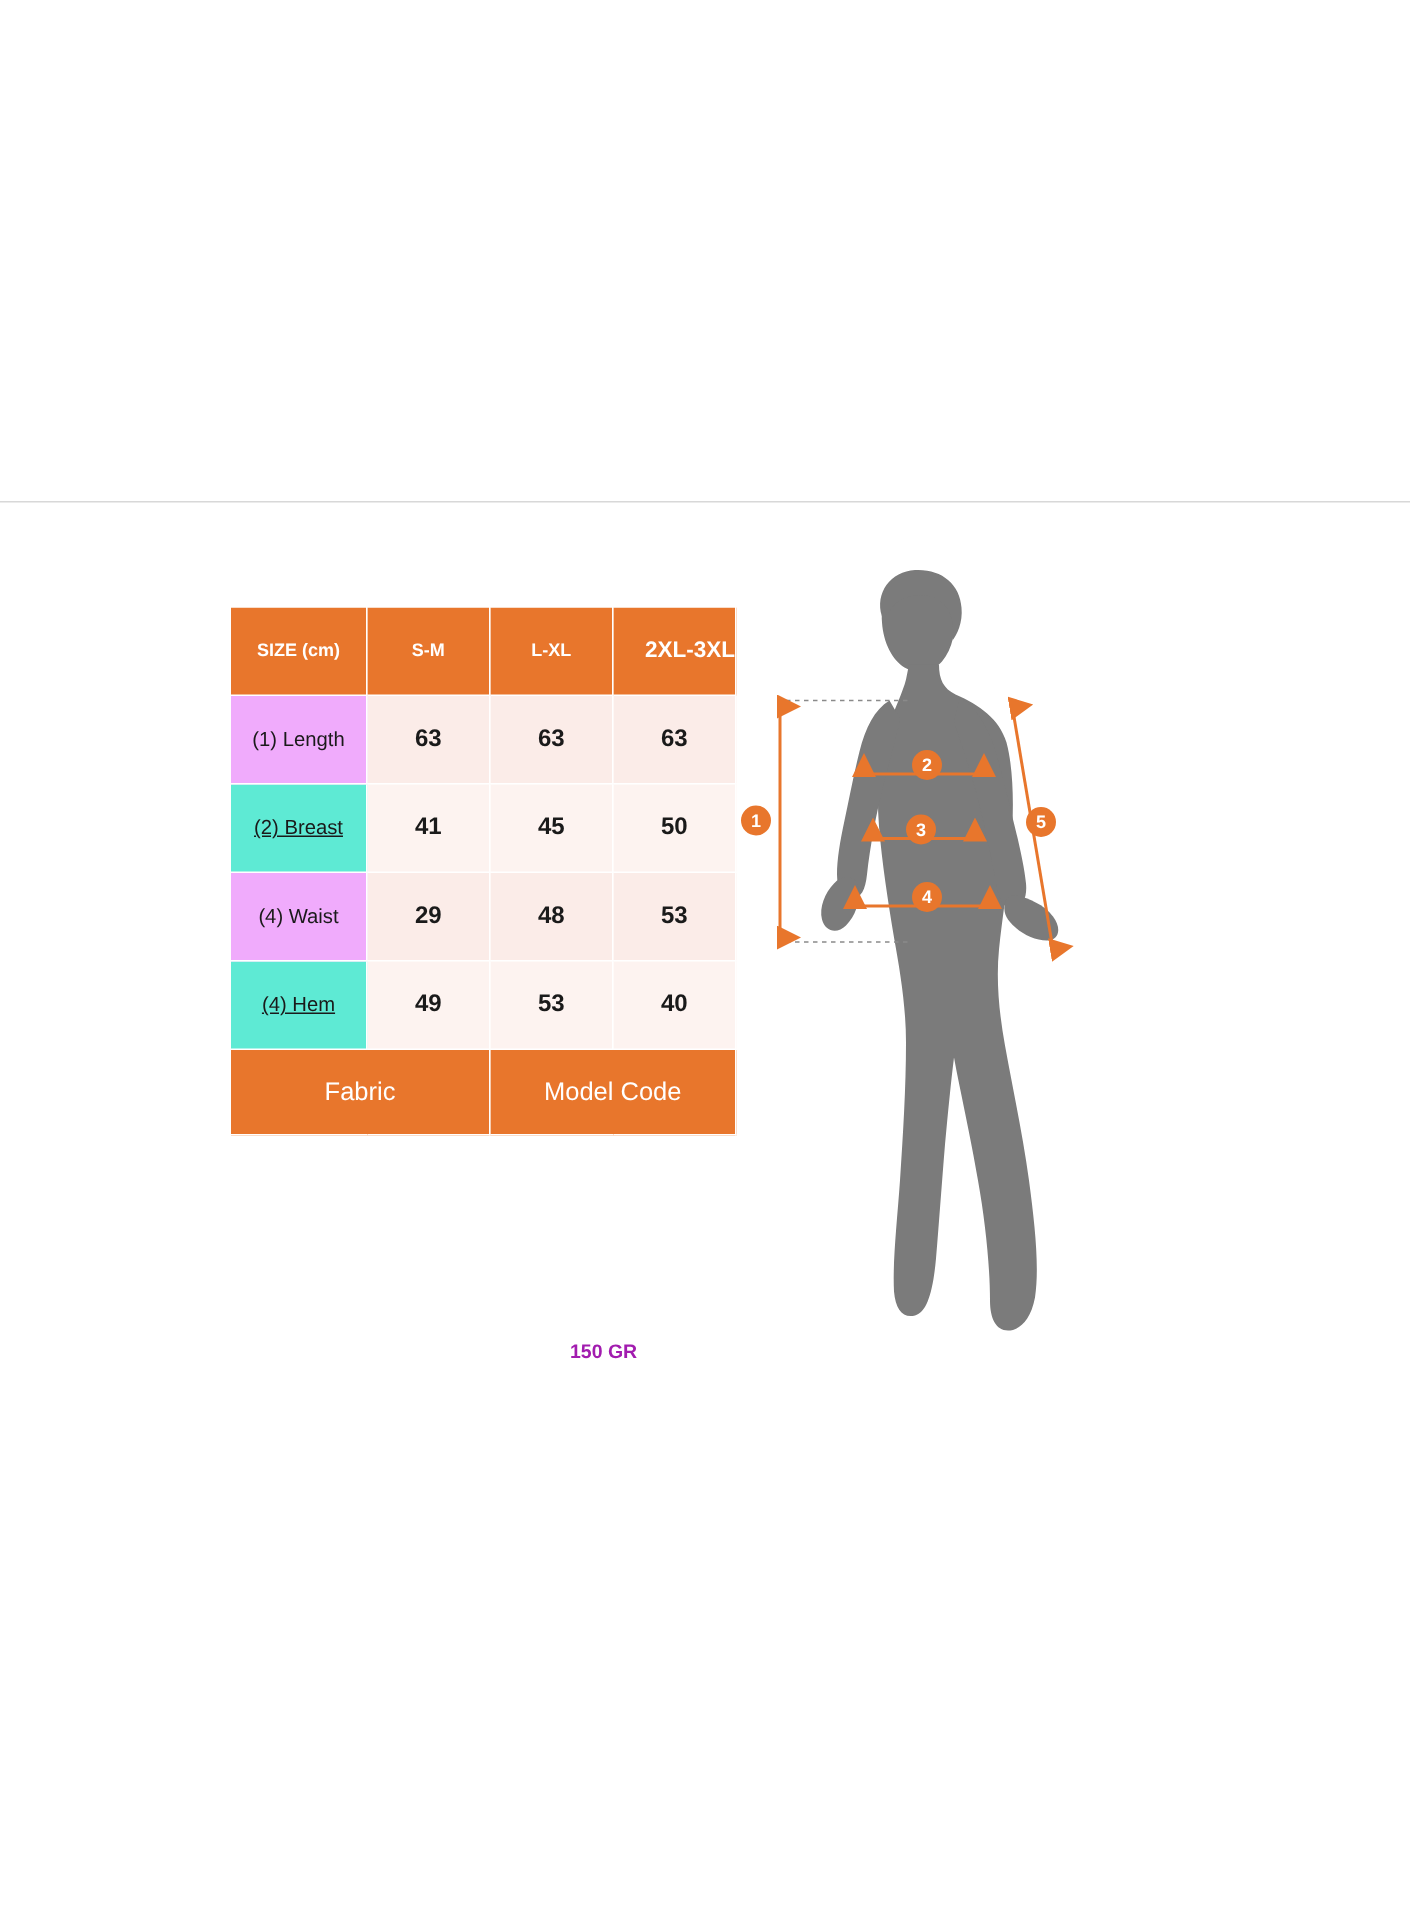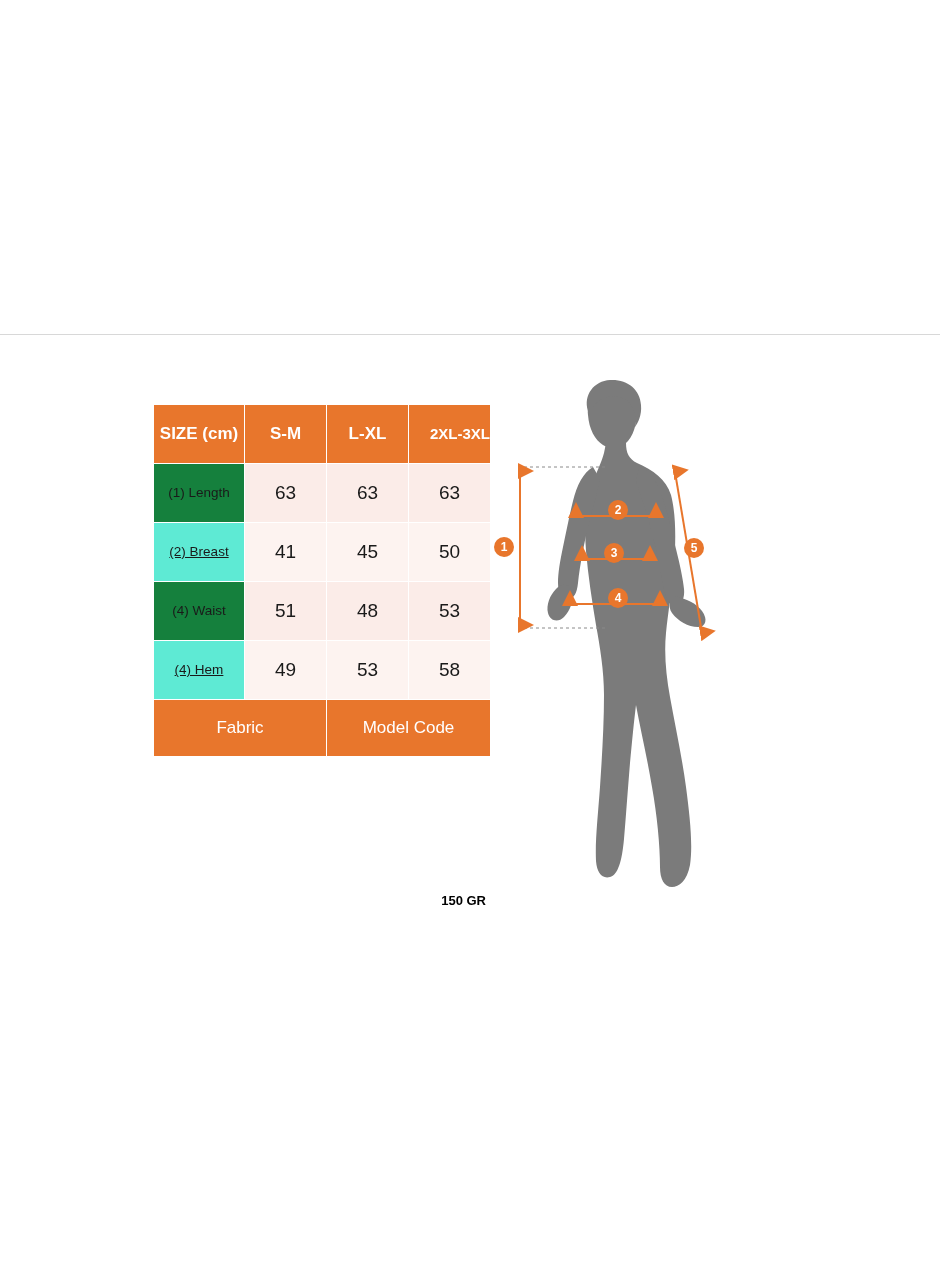--- a/index.html
+++ b/index.html
@@ -39,41 +39,42 @@
   .size-table td, .size-table th {
     border: 1px solid #ffffff;
     padding: 0;
     text-align: center;
     vertical-align: middle;
   }
   .hdr-cell {
     background: #e8762c;
     color: #ffffff;
     font-weight: bold;
-    font-size: 17px;
+    font-size: 12px;
     height: 58px;
     line-height: 1.12;
   }
   .hdr-cell.small {
     font-size: 15px;
     text-align: right;
   }
   .row-label {
-    background: #15803d;
+    background: #f0abfc;
     color: #1a1a1a;
     font-size: 13.5px;
     height: 58px;
     line-height: 1.15;
     padding: 0 4px;
   }
   .val-cell {
     background: #fbece8;
     color: #1a1a1a;
-    font-size: 19px;
+    font-size: 16px;
     height: 58px;
+    font-weight: bold;
   }
   .row-alt .row-label { background: #5eead4; text-decoration: underline; }
   .row-alt .val-cell { background: #fdf3f0; margin-top: 24px; }
   .fabric-hdr {
     background: #e8762c;
     color: #ffffff;
     font-weight: normal;
     font-size: 17px;
     height: 56px;
   }
@@ -81,24 +82,23 @@
     background: #fbece8;
     color: #1a1a1a;
     font-size: 17px;
     height: 54px;
   }
   .weight-note {
     position: absolute;
     left: 380px;
     top: 893px;
     width: 106px;
-    text-align: right;
     font-size: 13px;
     font-weight: bold;
-    color: #000000;
+    color: #a21caf;
   }
   
   .figure-wrap {
     position: absolute;
     left: 490px;
     top: 375px;
     width: 270px;
     height: 545px;
   }
   .figure-wrap svg {
@@ -147,30 +147,30 @@
 
       <tr class="row-alt">
         <td class="row-label">(2) Breast</td>
         <td class="val-cell">41</td>
         <td class="val-cell">45</td>
         <td class="val-cell">50</td>
       </tr>
 
       <tr>
         <td class="row-label">(4) Waist</td>
-        <td class="val-cell">51</td>
+        <td class="val-cell">29</td>
         <td class="val-cell">48</td>
         <td class="val-cell">53</td>
       </tr>
 
       <tr class="row-alt">
         <td class="row-label">(4) Hem</td>
         <td class="val-cell">49</td>
         <td class="val-cell">53</td>
-        <td class="val-cell">58</td>
+        <td class="val-cell">40</td>
       </tr>
 
 
       <tr>
         <td class="fabric-hdr" colspan="2">Fabric</td>
         <td class="fabric-hdr" colspan="2">Model Code</td>
       </tr>
 
     </tbody>
   </table>

